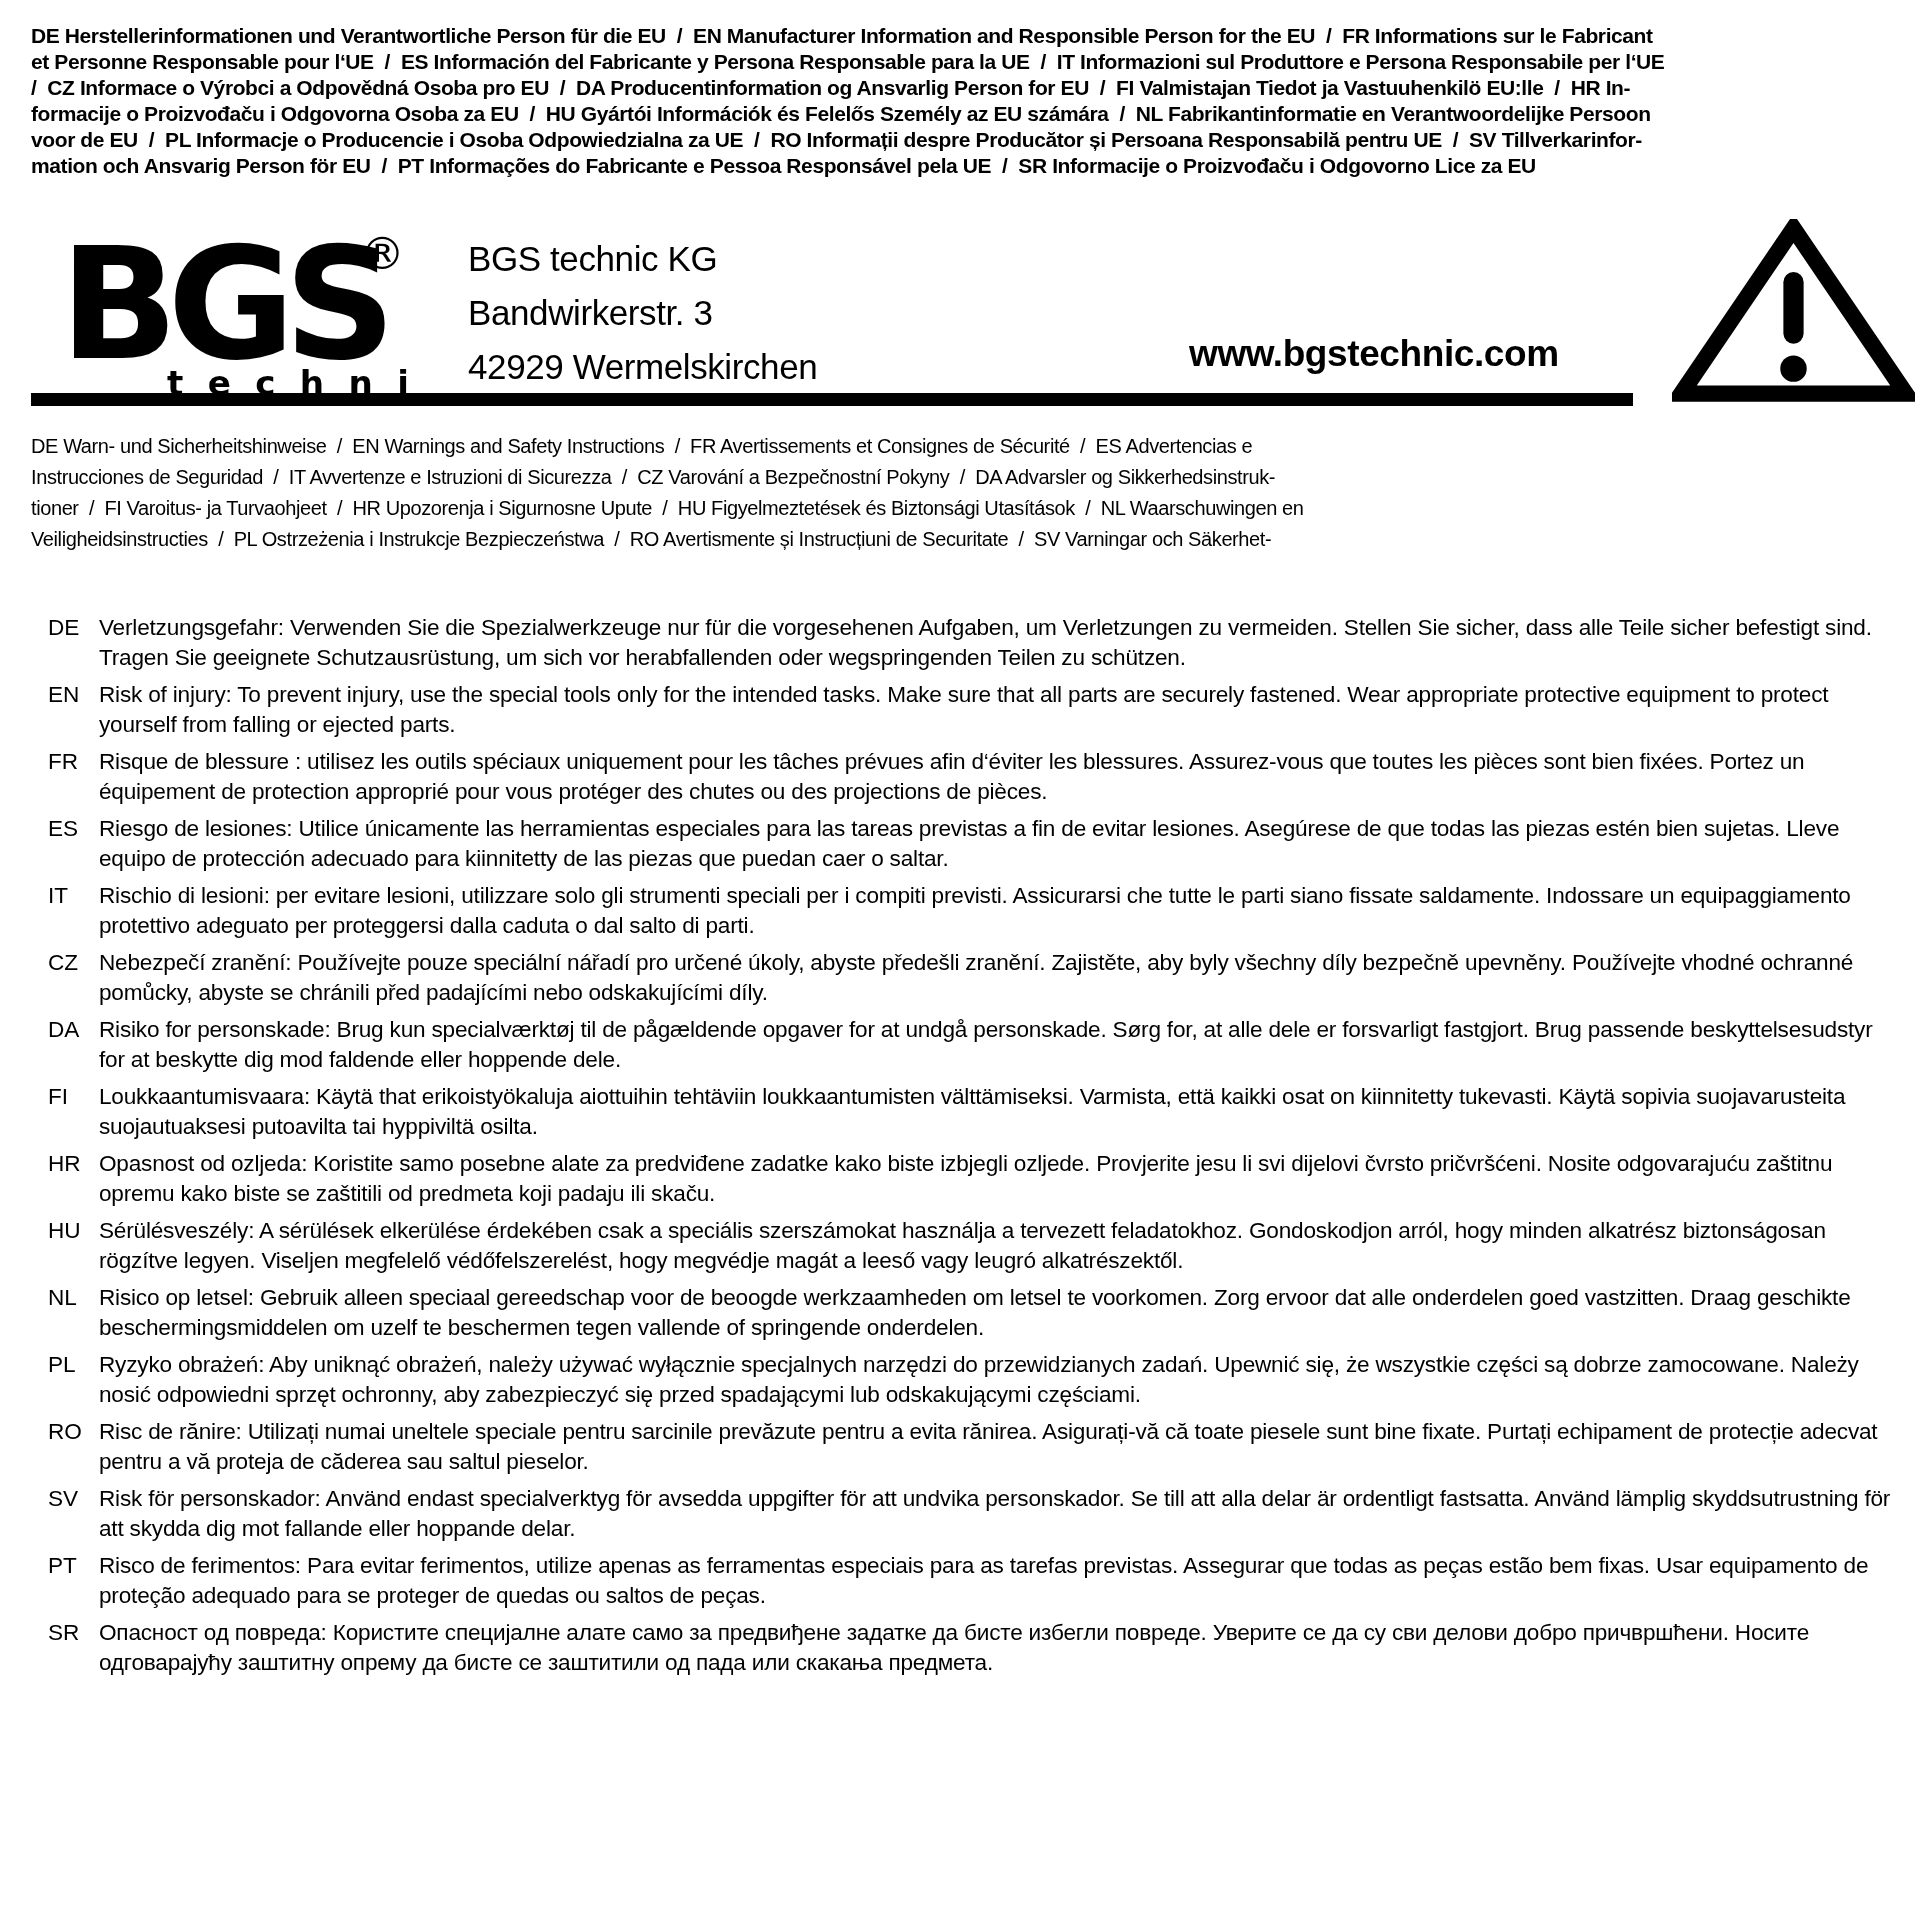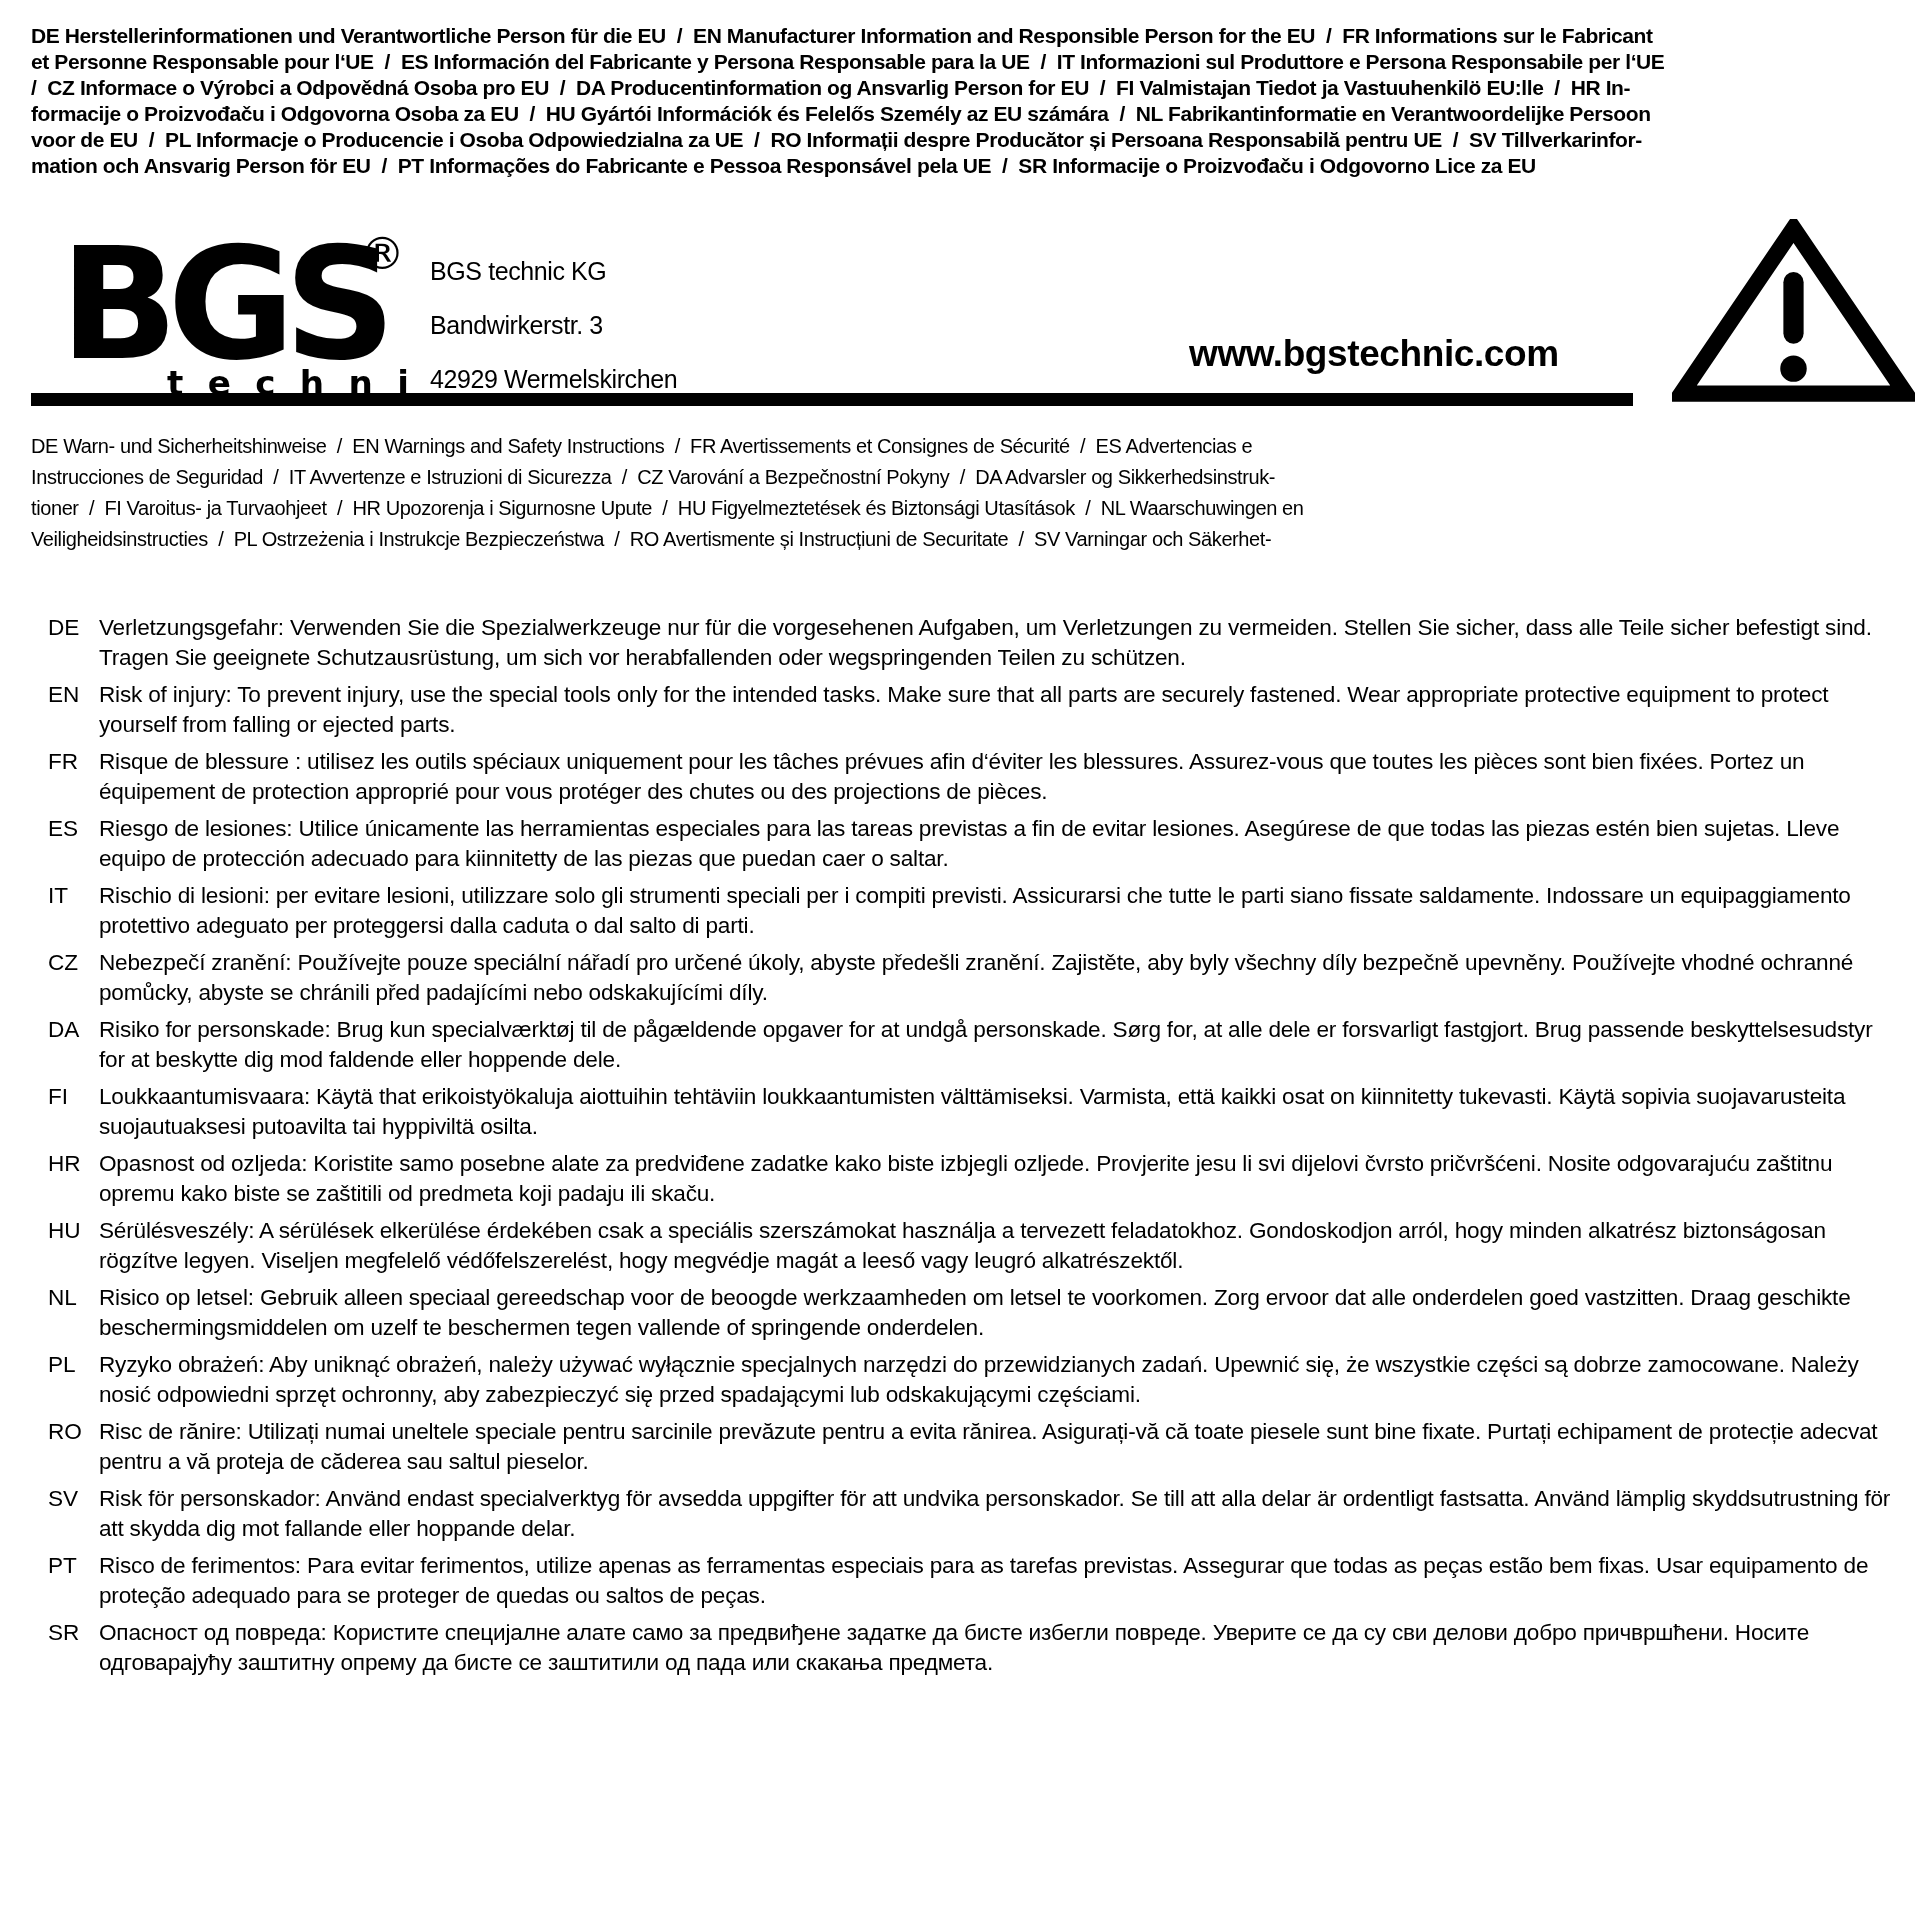--- a/index.html
+++ b/index.html
@@ -14,22 +14,22 @@
 
   .header-top {
     position: absolute; left: 31px; top: 23px; width: 1876px;
     font-weight: bold; font-size: 21px; line-height: 26px; letter-spacing: -0.4px;
   }
   .header-line { white-space: pre; }
 
   .logo { position: absolute; left: 30px; top: 224px; margin-left: 36px; }
 
   .address, .contact {
-    position: absolute; top: 244px;
-    font-size: 25px; line-height: 54px; letter-spacing: -0.4px;
+    position: absolute; top: 232px;
+    font-size: 35px; line-height: 54px; letter-spacing: -0.4px; margin-left: 38px;
   }
   .address { left: 430px; }
   .contact { left: 827px; }
 
   .website {
     position: absolute; left: 1189px; top: 333px;
     font-size: 37px; font-weight: bold; letter-spacing: -0.4px;
   }
 
   .triangle { position: absolute; left: 1672px; top: 219px; }

